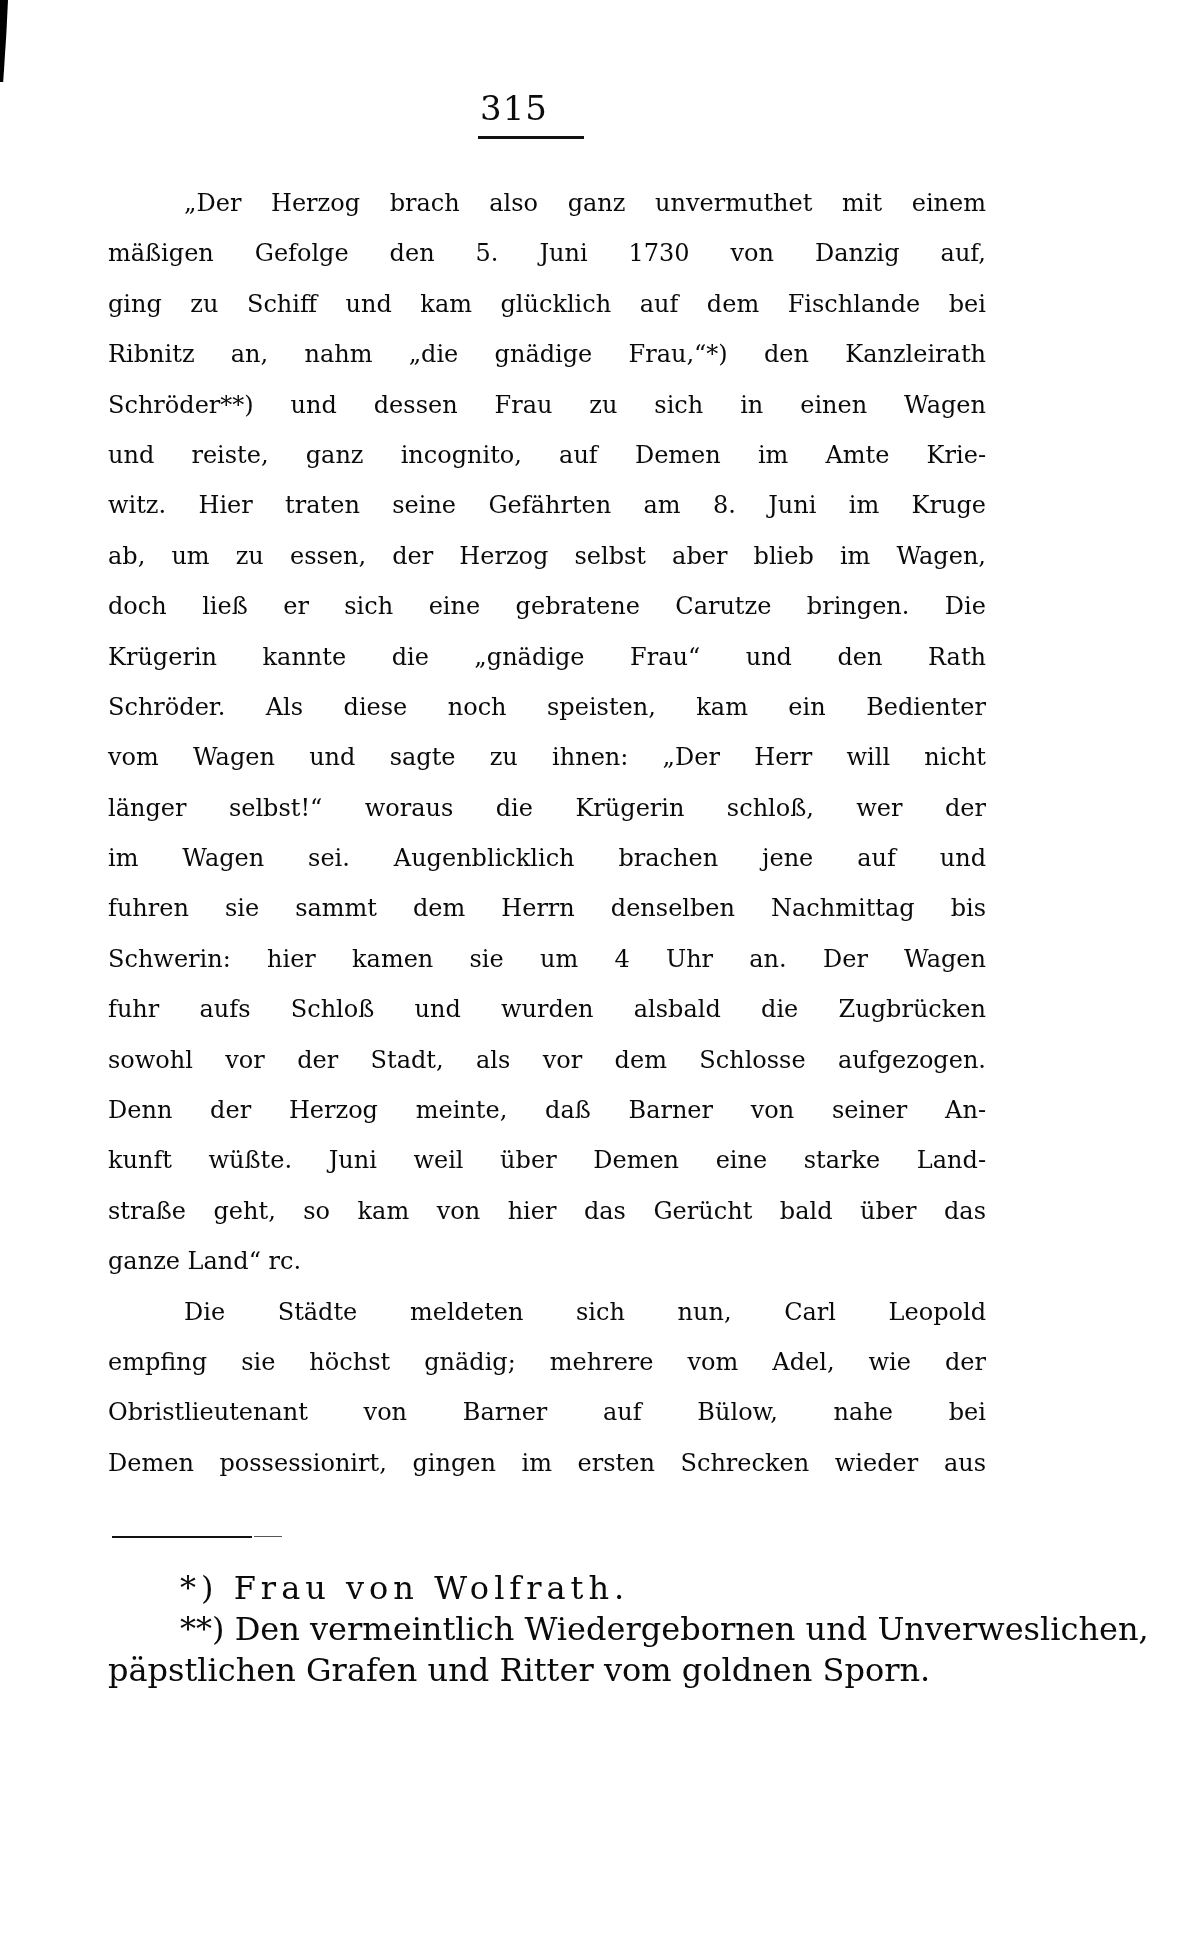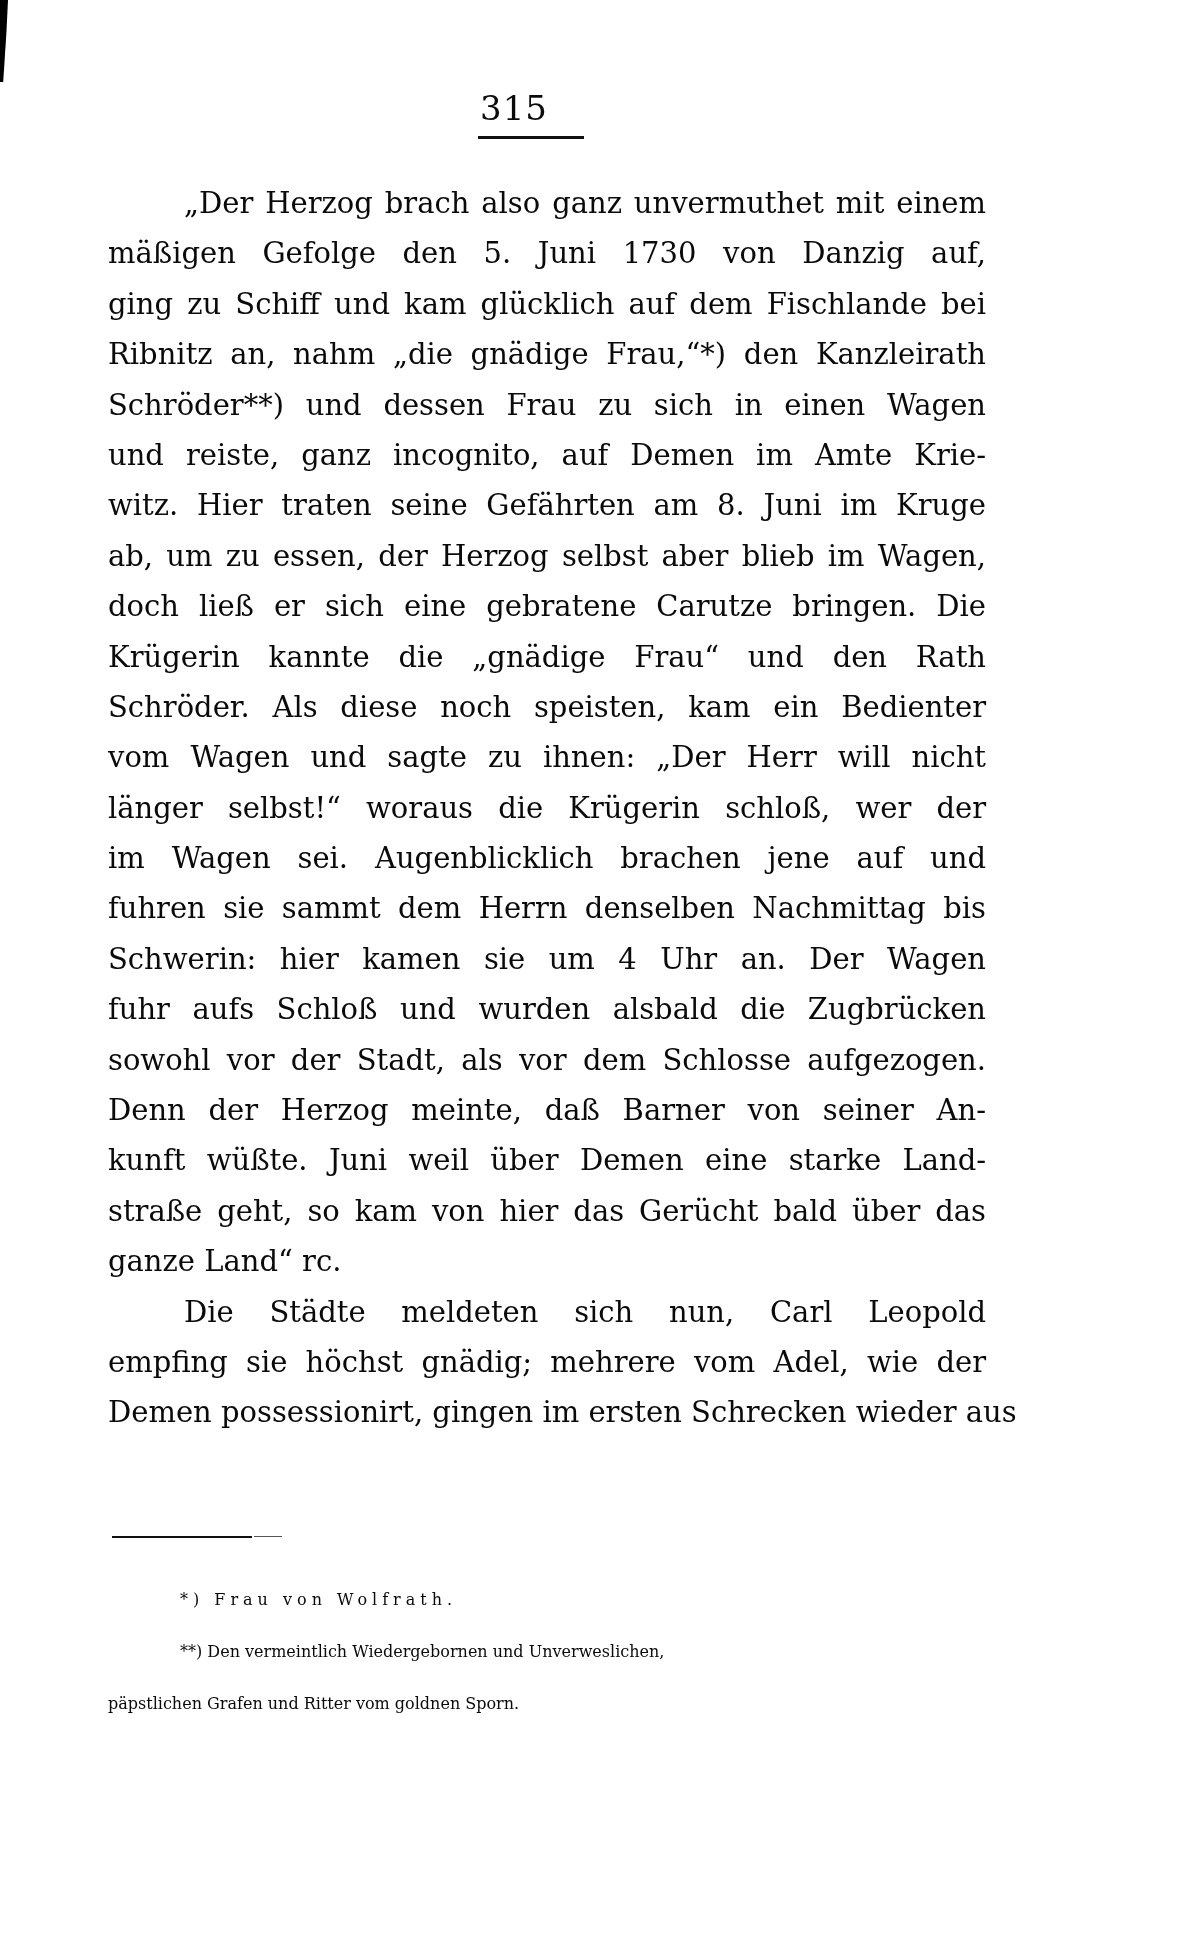--- a/index.html
+++ b/index.html
@@ -4,28 +4,28 @@
 <style>
   html, body { margin: 0; padding: 0; background: #ffffff; }
   body { width: 1187px; height: 1945px; position: relative; overflow: hidden;
          font-family: "DejaVu Serif", "Liberation Serif", serif; color: #0a0a0a; }
   .edge-mark { position: absolute; left: 0; top: 0; width: 8px; height: 82px;
                background: #000; clip-path: polygon(0 0, 100% 0, 80% 40%, 40% 100%, 0 100%); }
   .page-number { position: absolute; left: 480px; top: 88px; width: 120px; 
                  font-size: 34px; letter-spacing: 1px; }
   .page-rule { position: absolute; left: 478px; top: 136px; width: 106px; height: 3px; background: #111; }
   .body-text { position: absolute; left: 108px; top: 178px; width: 878px; }
-  .line { height: 50.4px; line-height: 50.4px; font-size: 29px; white-space: nowrap;
+  .line { height: 50.4px; line-height: 50.4px; font-size: 24px; white-space: nowrap;
           text-align: justify; text-align-last: justify; }
   .line.indent { padding-left: 76px; }
   .line.last { text-align-last: left; }
   .fn-rule { position: absolute; left: 112px; top: 1536px; width: 140px; height: 2px; background: #111; }
   .fn-rule-tail { position: absolute; left: 254px; top: 1536px; width: 28px; height: 1px; background: #555; }
   .footnotes { position: absolute; left: 108px; top: 1568px; width: 878px; }
-  .fn { height: 41px; line-height: 41px; font-size: 16px; white-space: nowrap; margin-top: 11px; }
+  .fn { height: 41px; line-height: 41px; font-size: 32px; white-space: nowrap; }
   .fn.indent { padding-left: 72px; }
   .fn.wide { letter-spacing: 5px; }
 </style>
 </head>
 <body>
 
 <div class="edge-mark"></div>
 
 <div class="page-number">315</div>
 <div class="page-rule"></div>
@@ -48,20 +48,21 @@
   <div class="line">fuhren sie sammt dem Herrn denselben Nachmittag bis</div>
   <div class="line">Schwerin: hier kamen sie um 4 Uhr an. Der Wagen</div>
   <div class="line">fuhr aufs Schloß und wurden alsbald die Zugbrücken</div>
   <div class="line">sowohl vor der Stadt, als vor dem Schlosse aufgezogen.</div>
   <div class="line">Denn der Herzog meinte, daß Barner von seiner An-</div>
   <div class="line">kunft wüßte. Juni weil über Demen eine starke Land-</div>
   <div class="line">straße geht, so kam von hier das Gerücht bald über das</div>
   <div class="line last">ganze Land“ rc.</div>
   <div class="line indent">Die Städte meldeten sich nun, Carl Leopold</div>
   <div class="line">empfing sie höchst gnädig; mehrere vom Adel, wie der</div>
+  <div class="line">Obristlieutenant von Barner auf Bülow, nahe bei</div>
   <div class="line">Demen possessionirt, gingen im ersten Schrecken wieder aus</div>
 </div>
 
 <div class="fn-rule"></div>
 <div class="fn-rule-tail"></div>
 
 <div class="footnotes">
   <div class="fn indent wide">*) Frau von Wolfrath.</div>
   <div class="fn indent">**) Den vermeintlich Wiedergebornen und Unverweslichen,</div>
   <div class="fn">päpstlichen Grafen und Ritter vom goldnen Sporn.</div>

